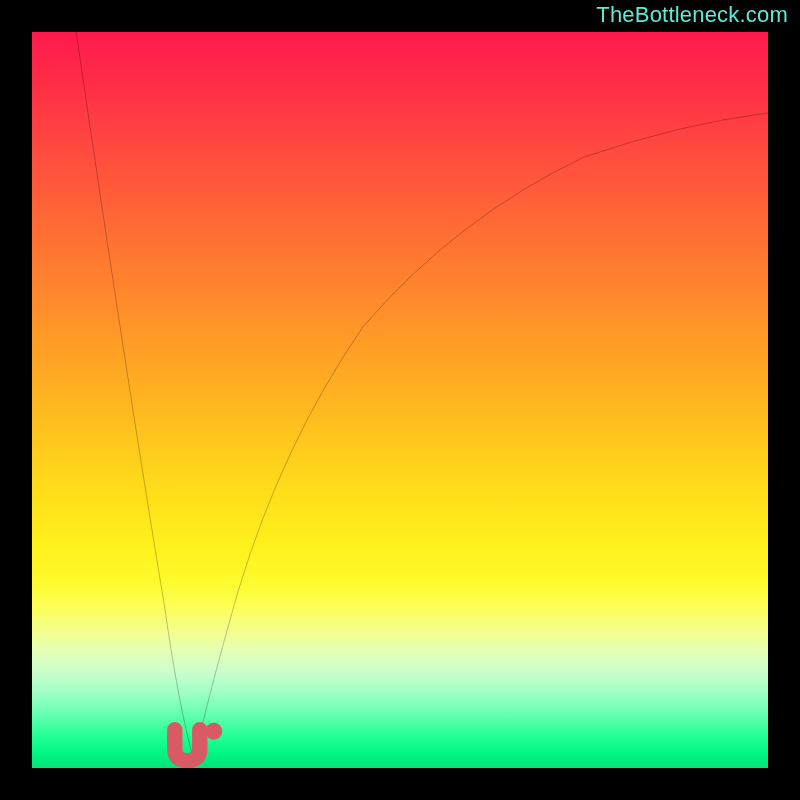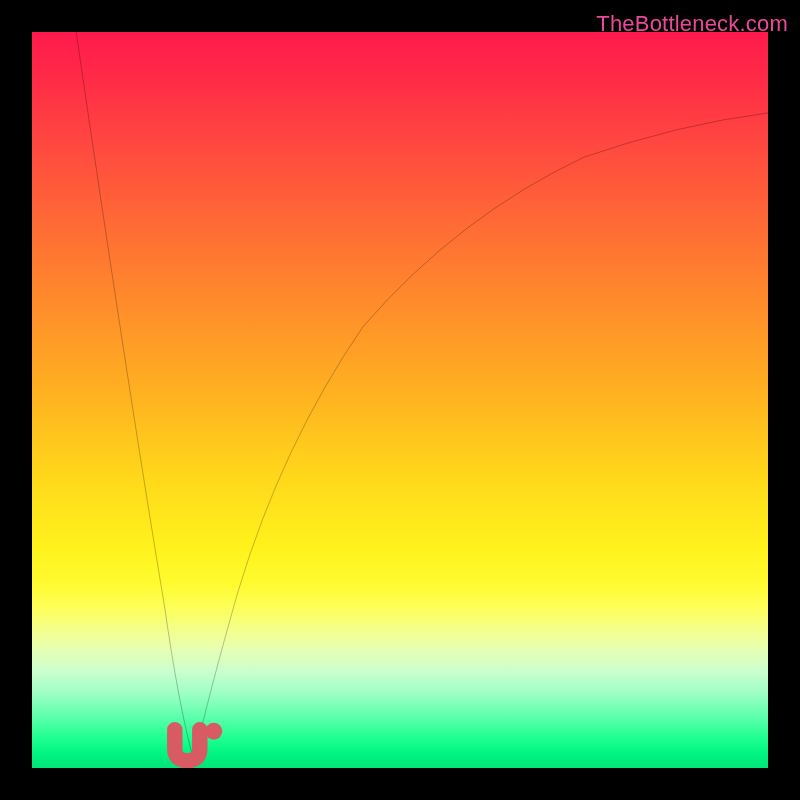--- a/index.html
+++ b/index.html
@@ -51,25 +51,25 @@
       #00f582 98%,
       #00e57a 100%
     );
   }
   svg {
     position: absolute;
     inset: 0;
   }
   .watermark {
     position: absolute;
-    top: 11px;
+    top: 2px;
     right: 12px;
     font-size: 22px;
     font-weight: 500;
-    color: #ec4899;
+    color: #5eead4;
     letter-spacing: 0.2px;
     user-select: none;
   }
 </style>
 </head>
 <body>
 
 <div class="frame">
 
   <div class="plot">

